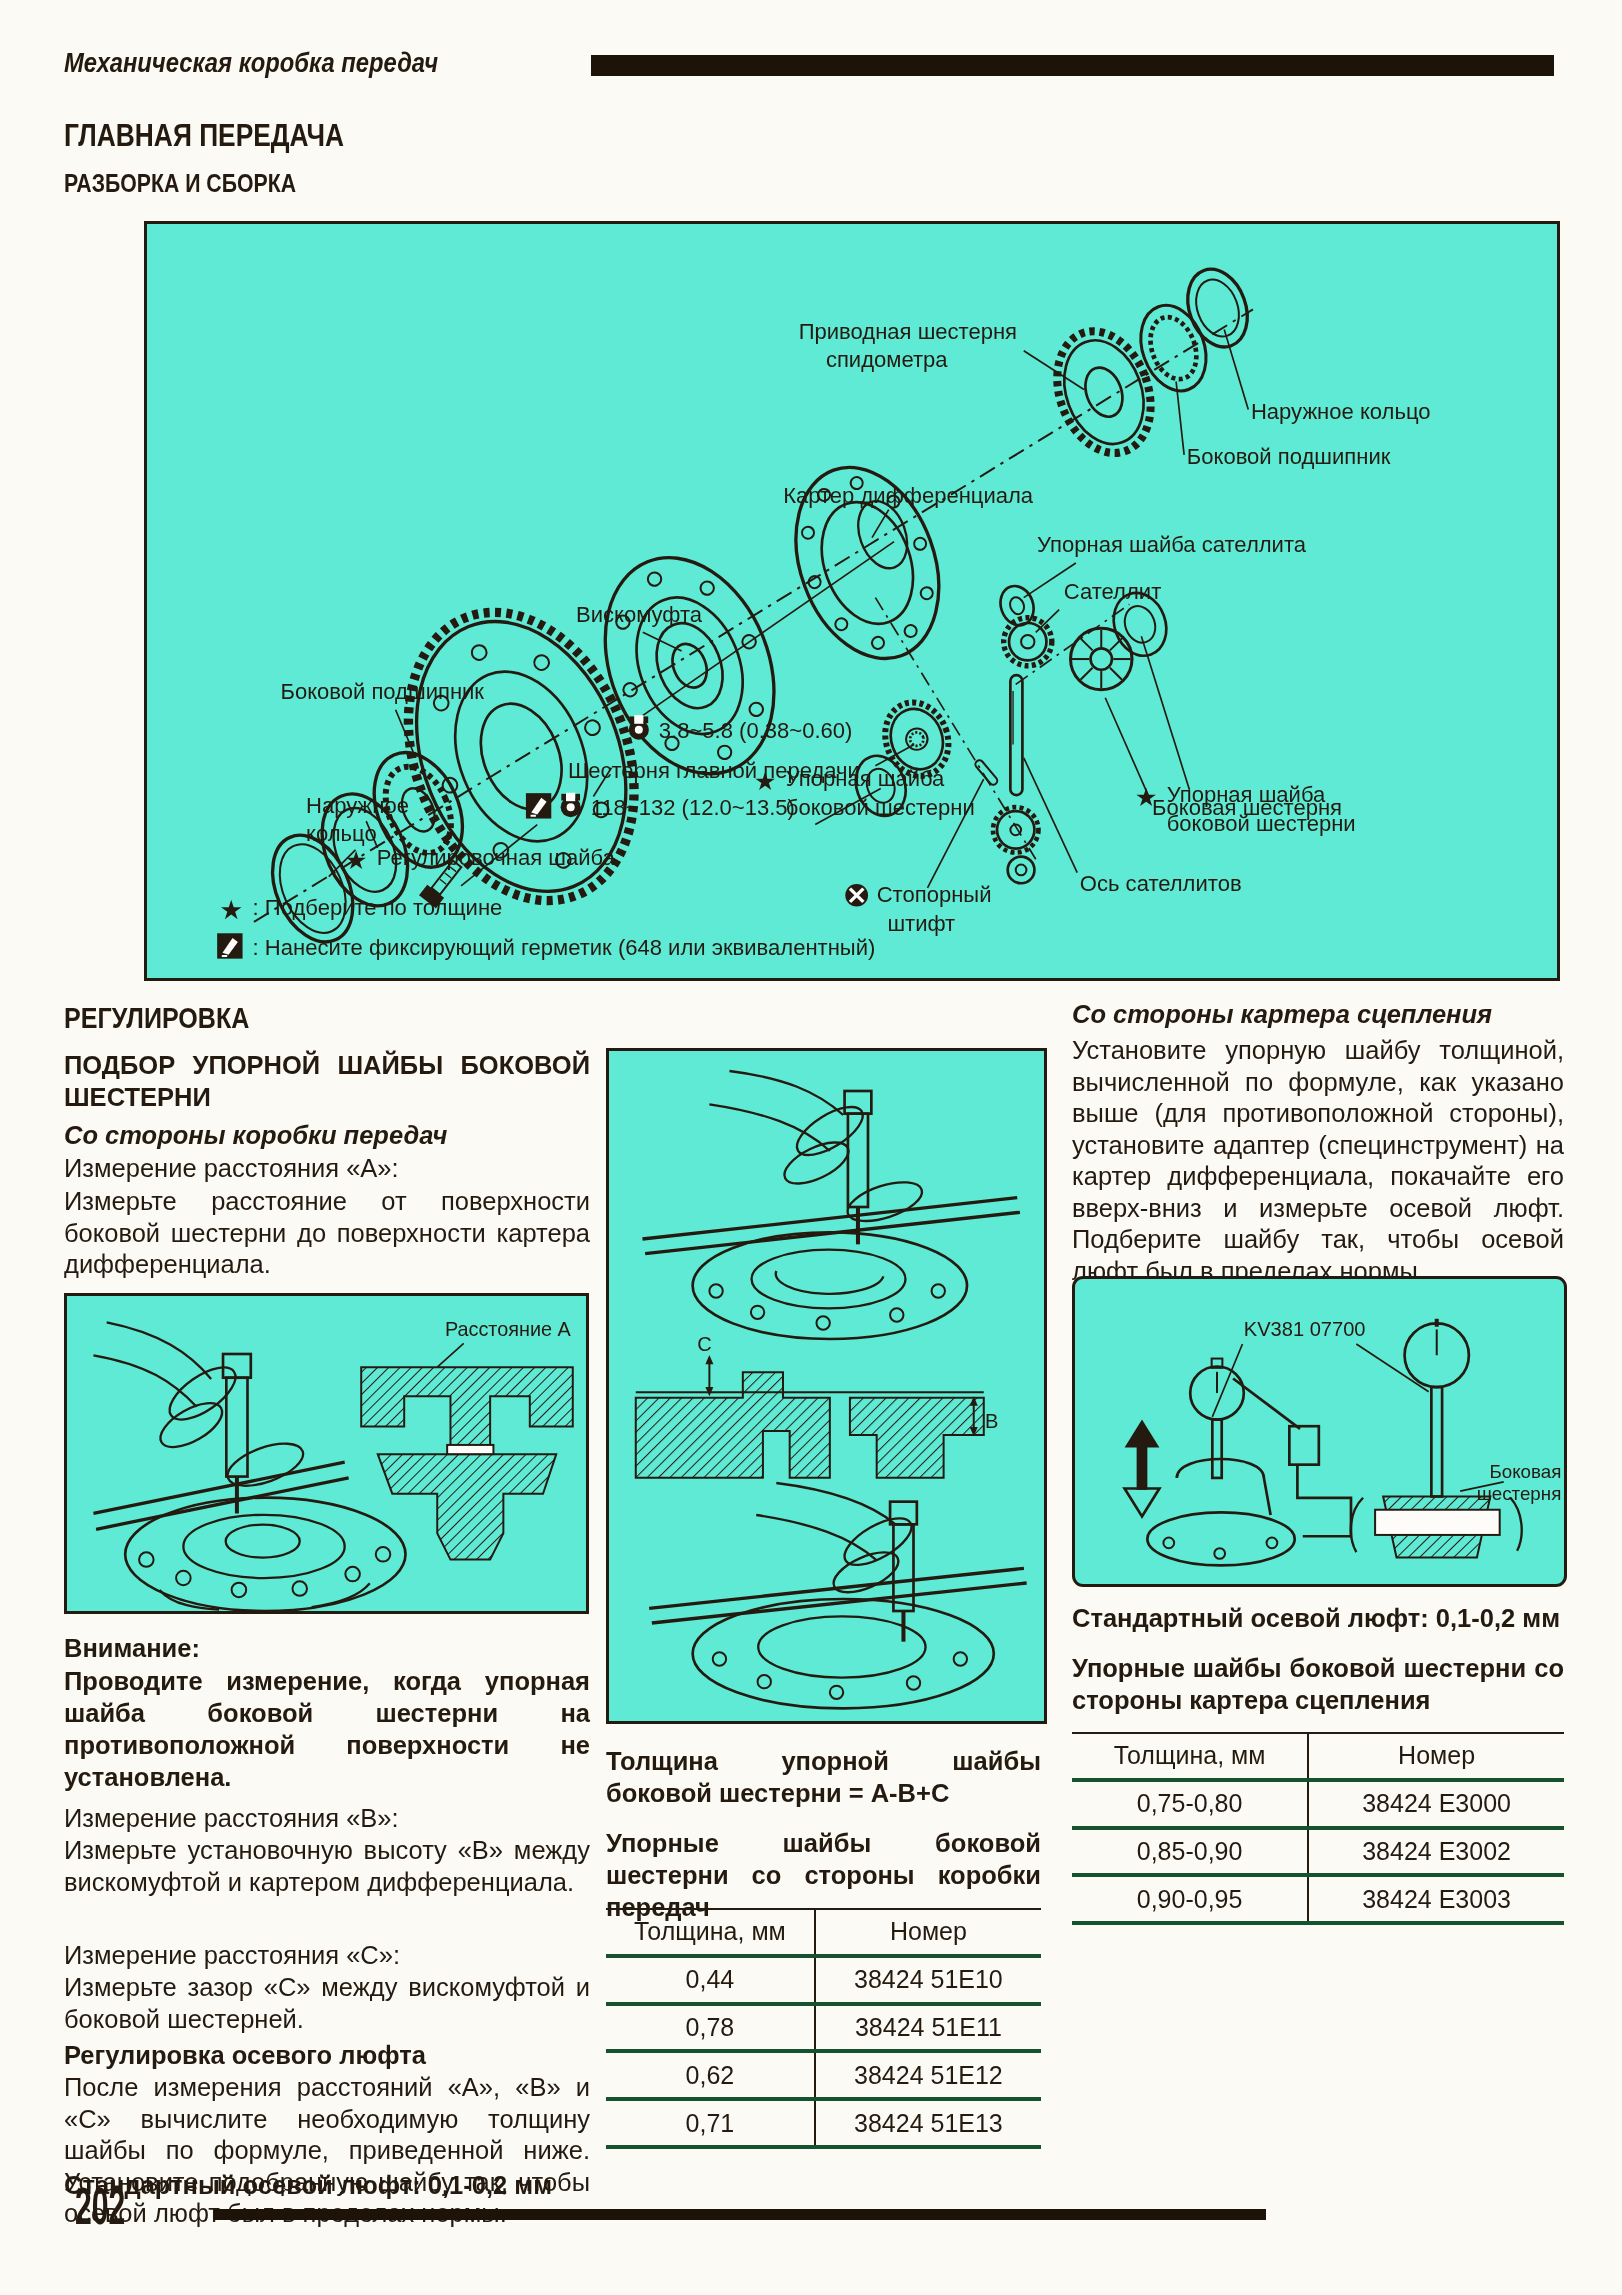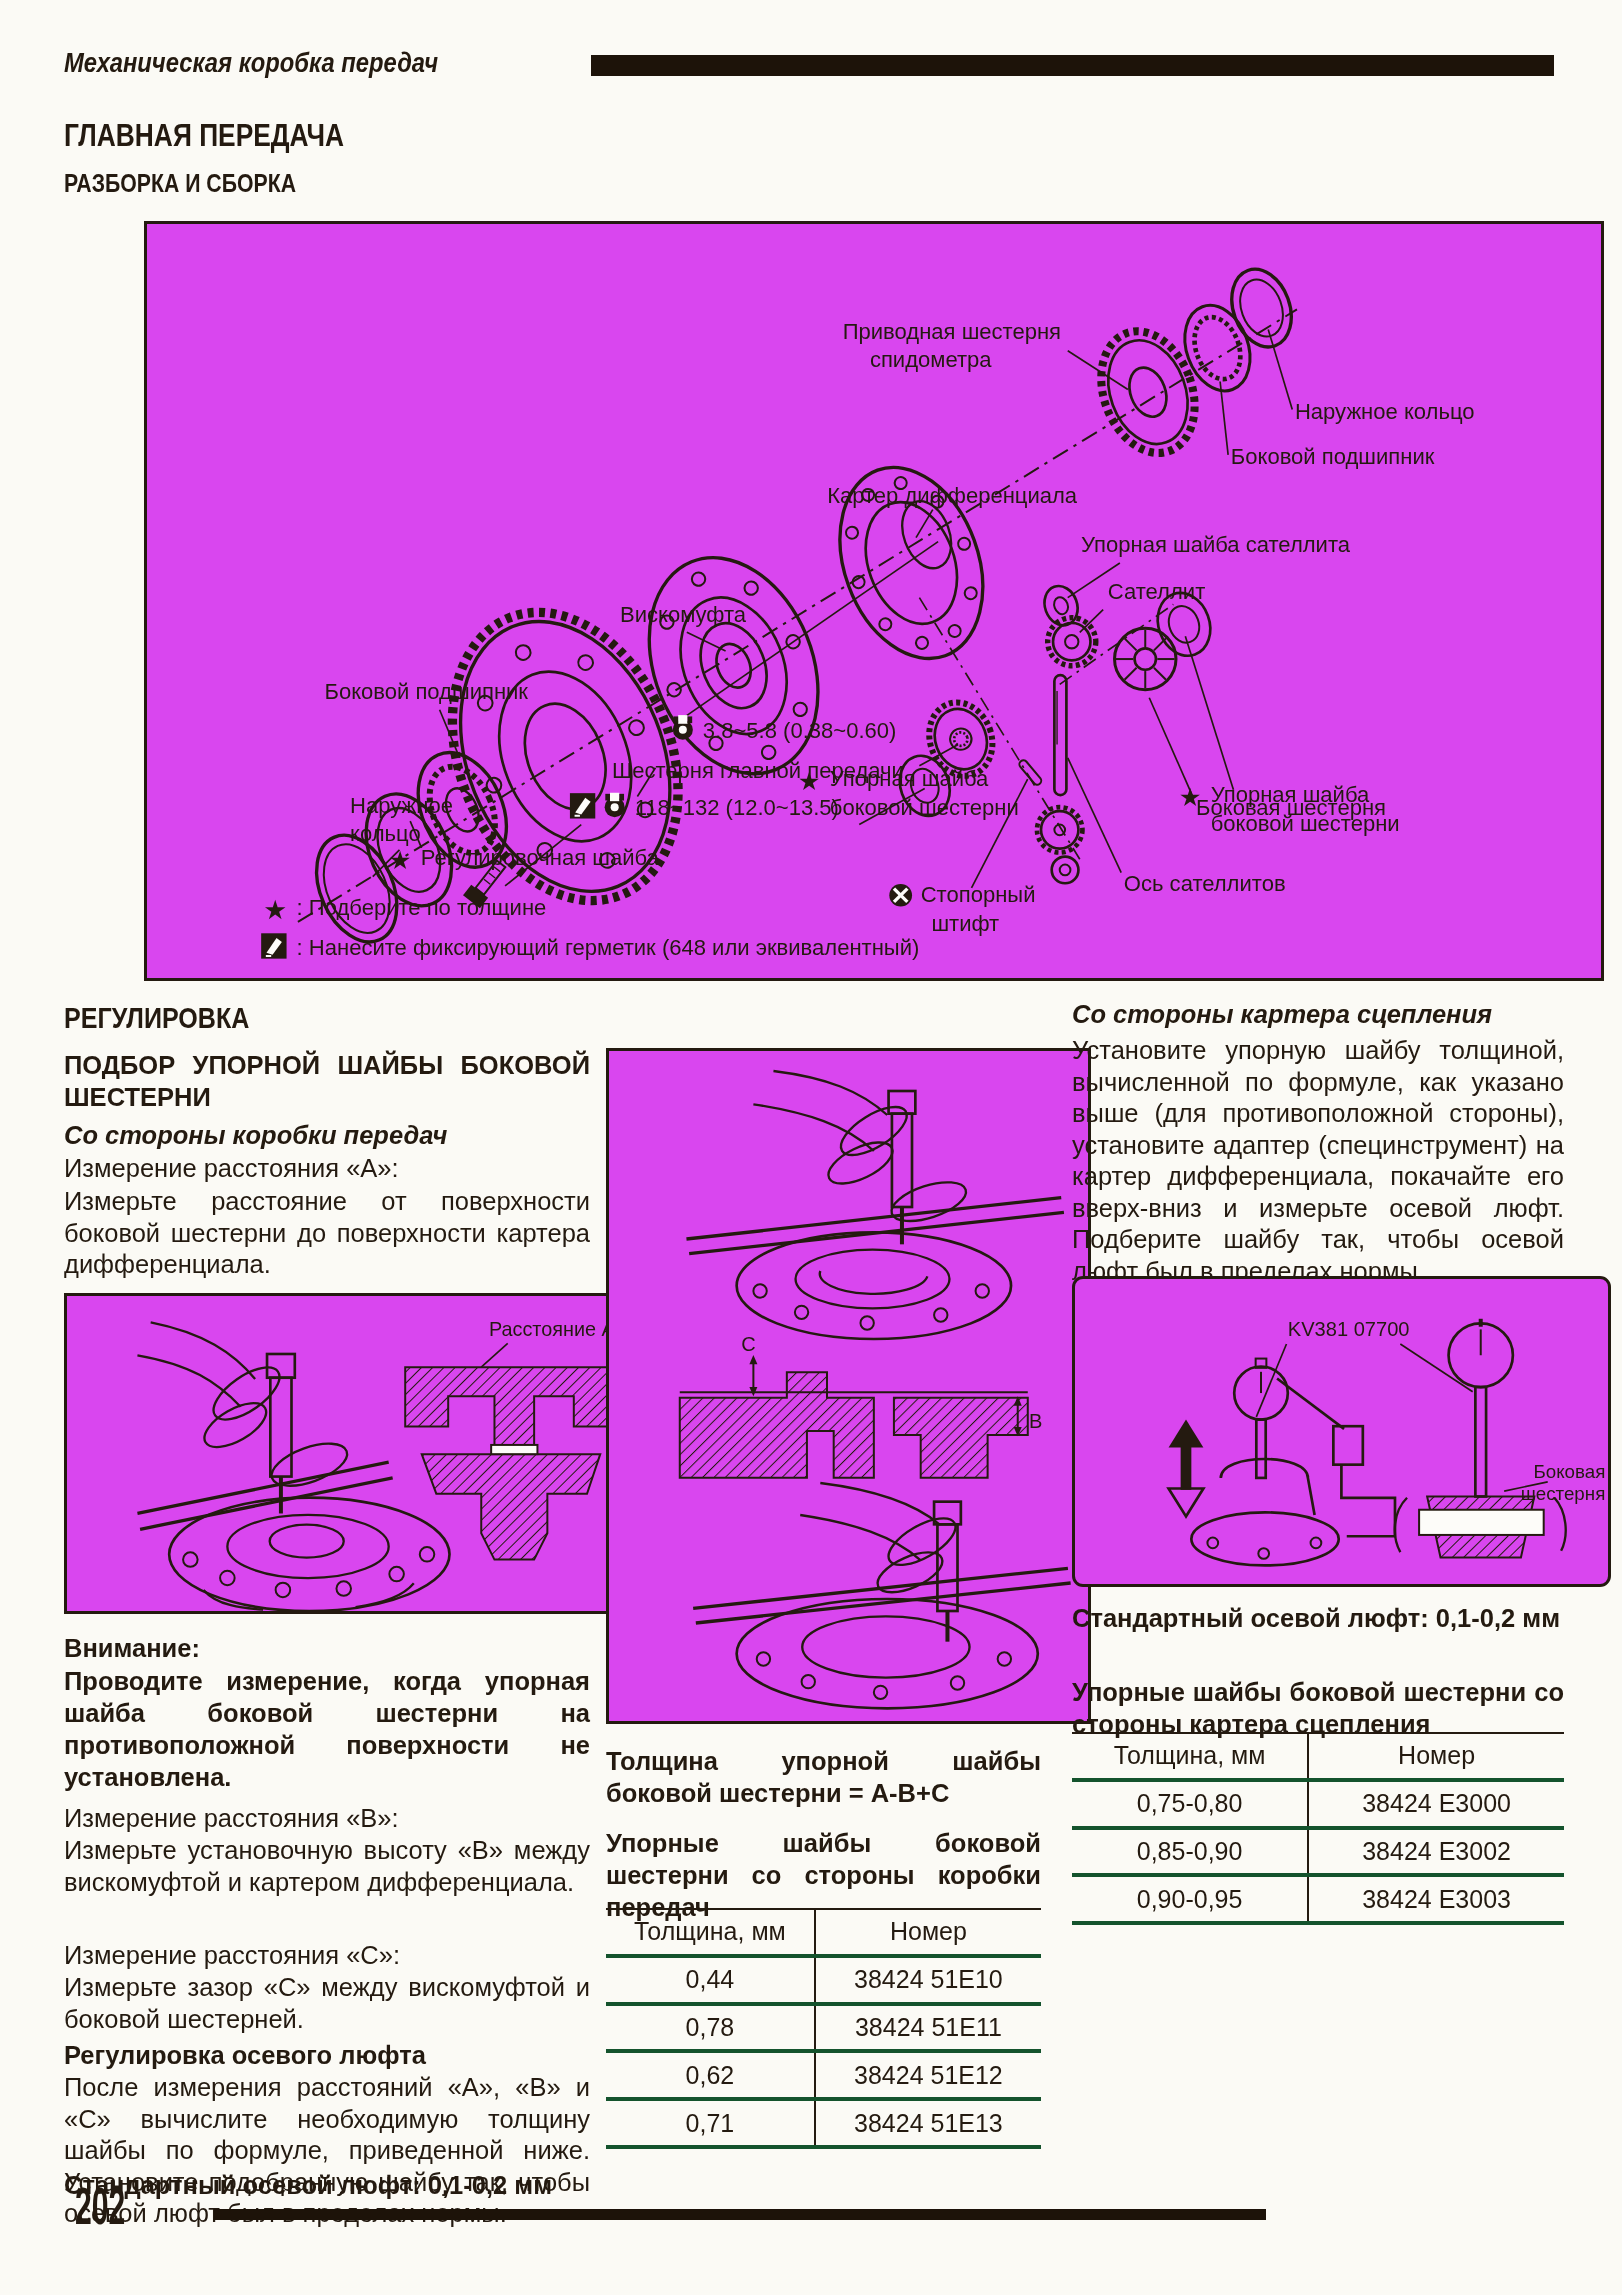--- a/index.html
+++ b/index.html
@@ -9,21 +9,21 @@
     font-family:"Liberation Sans",sans-serif;
     -webkit-font-smoothing:antialiased;
   }
   .abs{position:absolute;}
   .b{font-weight:bold;}
   .bi{font-weight:bold;font-style:italic;}
   .cond{transform:scaleX(.85);transform-origin:0 50%;white-space:nowrap;}
   .body-txt{font-size:25.5px;line-height:31.5px;text-align:justify;}
   .body-txt-b{font-size:25.5px;line-height:32px;text-align:justify;font-weight:bold;}
   .ttl{font-size:25.5px;line-height:31.5px;}
-  .box{border:3.3px solid #241a10;background:#d946ef;padding-left:44px;}
+  .box{border:3.3px solid #241a10;background:#5eead4;}
   .bar{background:#1d1309;}
   table.spec{border-collapse:collapse;width:100%;table-layout:fixed;}
   table.spec td{
     font-size:25px;text-align:center;padding:7.4px 2.7px;
     border-top:2px solid #241a10;border-bottom:4px solid #14532d;
   }
   table.spec td.c1{border-right:2px solid #241a10;}
   svg{display:block;}
   svg text{font-family:"Liberation Sans",sans-serif;fill:#241a10;}
   .lbl{font-size:33px;}
@@ -491,21 +491,21 @@
     <path class="pt" d="M650,330 C668,350 672,386 660,410" stroke-width="3.5"></path>
   </g>
   <text x="726" y="300" font-size="28" text-anchor="end">Боковая</text>
   <text x="726" y="334" font-size="28" text-anchor="end">шестерня</text>
   <line class="ldr" x1="640" y1="306" x2="575" y2="320"></line>
 </svg>
 </div>
 
 <div class="abs body-txt-b" style="left:1072px;top:1602px;width:492px;">Стандартный осевой люфт: 0,1-0,2 мм</div>
 
-<div class="abs body-txt-b" style="left:1072px;top:1652px;width:492px;margin-top:24px;">Упорные шайбы боковой шестерни со стороны картера сцепления</div>
+<div class="abs body-txt-b" style="left:1072px;top:1652px;width:492px;">Упорные шайбы боковой шестерни со стороны картера сцепления</div>
 
 <div class="abs" style="left:1072px;top:1732px;width:492px;">
   <table class="spec">
     <colgroup>
         <col style="width:48%">
         <col style="width:52%">
       </colgroup>
     <tbody>
         <tr>
       <td class="c1">Толщина, мм</td>

